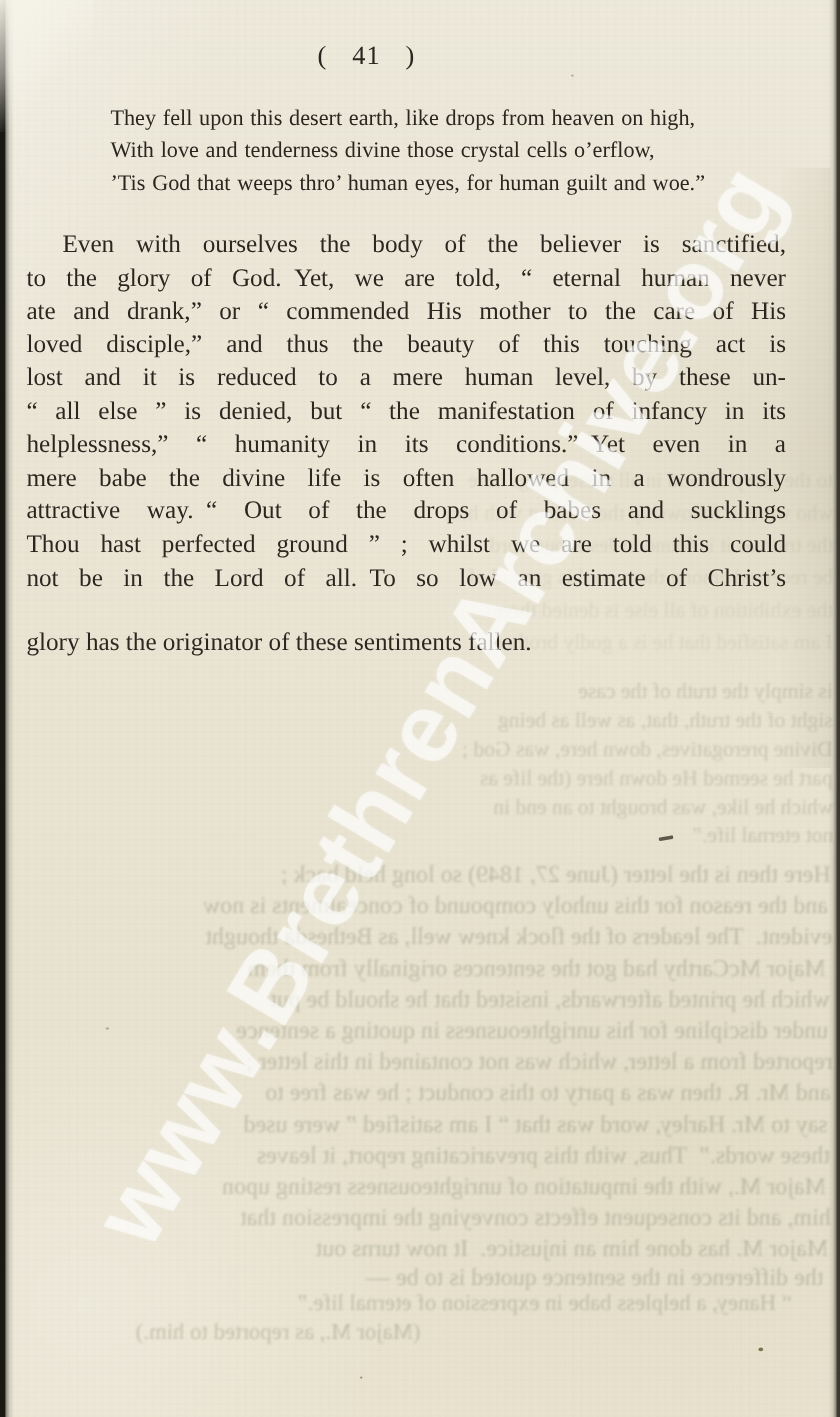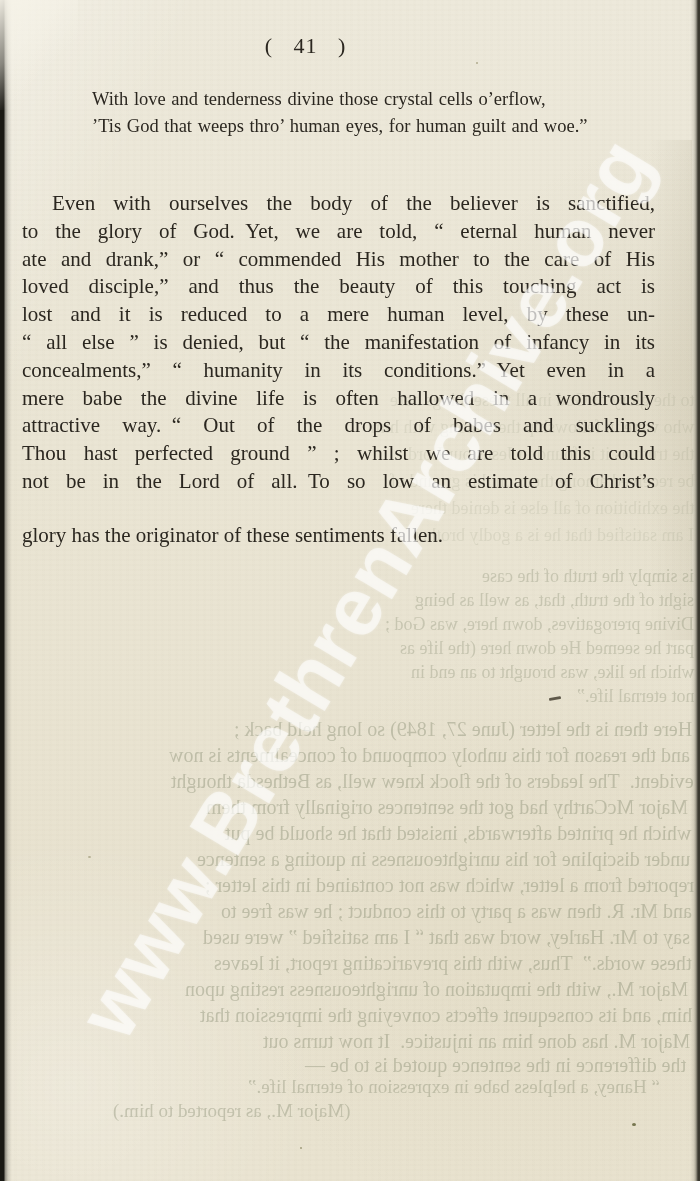--- a/index.html
+++ b/index.html
@@ -85,32 +85,33 @@
       <div class="bleed" style="top: 1004px; right: 8px; font-size: 20px; opacity: 0.4; color: rgb(132, 137, 111);">him, and its consequent effects conveying the impression that</div>
       <div class="bleed" style="top: 1030px; right: 10px; font-size: 20px; opacity: 0.4; color: rgb(132, 137, 111);">Major M. has done him an injustice. It now turns out</div>
       <div class="bleed" style="top: 1054px; right: 14px; font-size: 20px; opacity: 0.4; color: rgb(132, 137, 111);">the difference in the sentence quoted is to be —</div>
       <div class="bleed" style="top: 1076px; right: 40px; font-size: 19px; opacity: 0.38; color: rgb(132, 137, 111);">“ Haney, a helpless babe in expression of eternal life.”</div>
       <div class="bleed" style="top: 1100px; right: 350px; font-size: 19px; opacity: 0.38; color: rgb(132, 137, 111);">(Major M., as reported to him.)</div>
     </div>
 
   <div class="header">( 41 )</div>
 
   <div class="poem">
+      <div class="poem-line">They fell upon this desert earth, like drops from heaven on high,</div>
       <div class="poem-line">With love and tenderness divine those crystal cells o’erflow,</div>
       <div class="poem-line">’Tis God that weeps thro’ human eyes, for human guilt and woe.”</div>
     </div>
 
   <div class="bodyblock">
       <div class="body-line first"><span>Even with ourselves the body of the believer is sanctified,</span></div>
       <div class="body-line"><span>to the glory of God. Yet, we are told, “ eternal human never</span></div>
       <div class="body-line"><span>ate and drank,” or “ commended His mother to the care of His</span></div>
       <div class="body-line"><span>loved disciple,” and thus the beauty of this touching act is</span></div>
       <div class="body-line"><span>lost and it is reduced to a mere human level, by these un-</span></div>
       <div class="body-line"><span>“ all else ” is denied, but “ the manifestation of </span><span class="it">infancy in its</span></div>
-      <div class="body-line"><span class="it">concealments</span><span>,” “ </span><span class="it">humanity in its conditions.</span><span>” Yet even in a</span></div>
+      <div class="body-line"><span class="it">helplessness</span><span>,” “ </span><span class="it">humanity in its conditions.</span><span>” Yet even in a</span></div>
       <div class="body-line"><span>mere babe the divine life is often hallowed in a wondrously</span></div>
       <div class="body-line"><span>attractive way. “ Out of the drops of babes and sucklings</span></div>
       <div class="body-line"><span>Thou hast perfected ground ” ; whilst we are told this could</span></div>
       <div class="body-line"><span>not be in the Lord of all. To so low an estimate of Christ’s</span></div>
       <div class="body-line lastln"><span>glory has the originator of these sentiments fallen.</span></div>
     </div>
 
   <div class="watermark" style="color: rgba(255, 255, 255, 0.55);">www.BrethrenArchive.org</div>
 
   <div class="mark mark-dash"></div>

